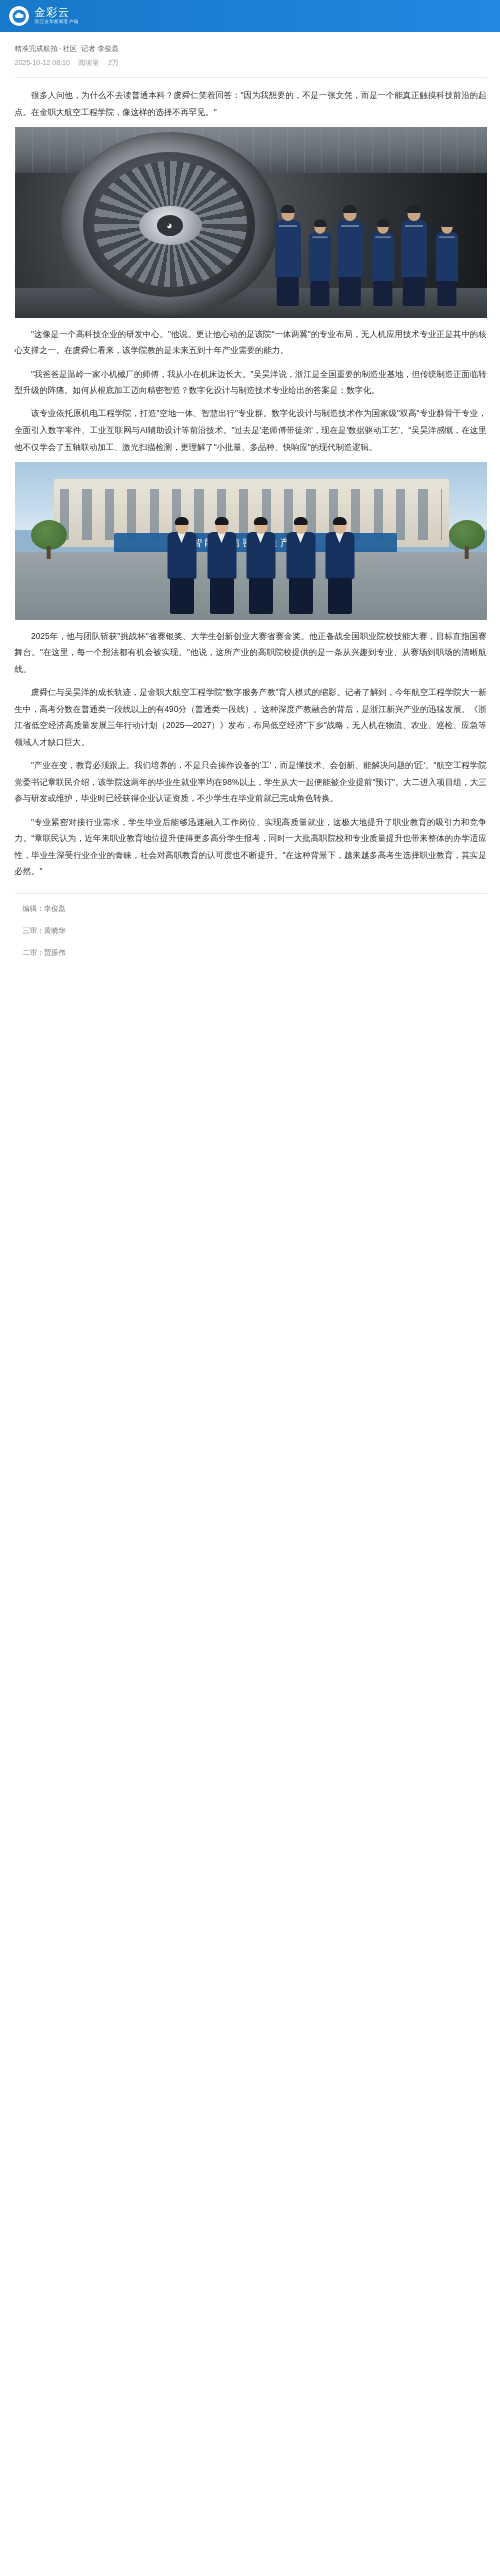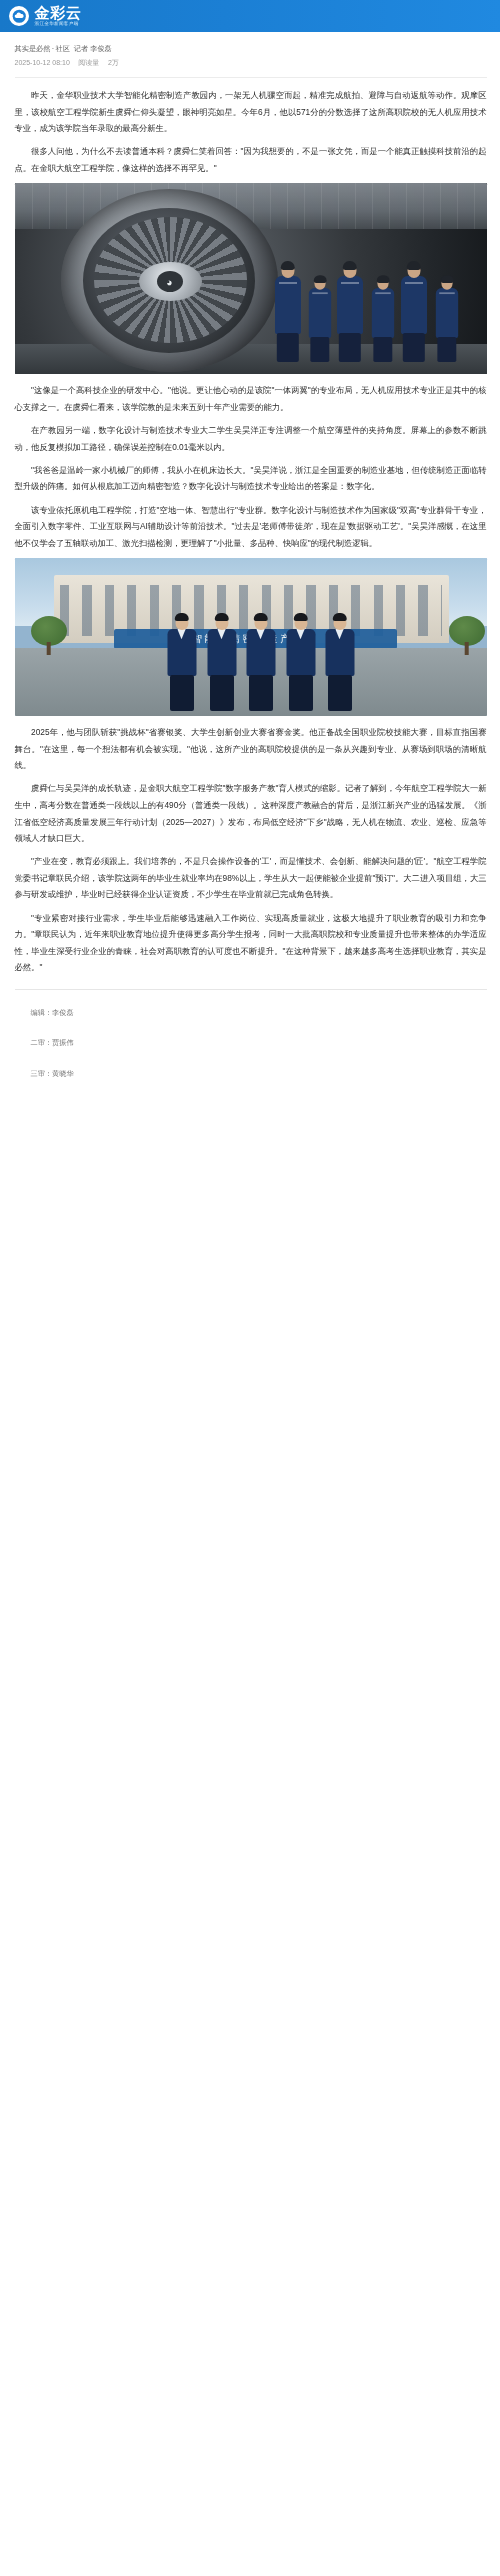--- a/index.html
+++ b/index.html
@@ -42,22 +42,22 @@
   }
   .brand-logo svg { display: block; }
   .brand-text {
     display: flex;
     flex-direction: column;
     justify-content: center;
     line-height: 1;
   }
   .brand-name {
     color: #ffffff;
-    font-size: 15px;
-    font-weight: bold;
+    font-size: 11px;
+    font-weight: normal;
     letter-spacing: 0.7px;
   }
   .brand-sub {
     color: #d6ecfb;
     font-size: 4.6px;
     letter-spacing: 0.3px;
     margin-top: 2px;
   }
 
   
@@ -300,21 +300,21 @@
     height: 0.7px;
     background: #e6e6e6;
     margin: 13px 0 8px 0;
   }
   .credits {
     font-size: 7.2px;
     color: #777777;
     line-height: 2.0;
     padding-bottom: 16px;
   }
-  .credits div { margin: 16px; }
+  .credits div { margin: 8px; }
 </style>
 </head>
 <body>
 
 <div class="page">
 
   <div class="topbar">
     <div class="brand-logo">
       <svg width="14.5" height="14.5" viewBox="0 0 22 22" aria-hidden="true">
         <circle cx="11" cy="11" r="10" fill="#1b7fd4"></circle>
@@ -324,34 +324,33 @@
     <div class="brand-text">
       <span class="brand-name">金彩云</span>
       <span class="brand-sub">浙江金华新闻客户端</span>
     </div>
   </div>
 
   <div class="article">
 
 
     <div class="byline">
-      <span>其实是必然</span><span class="sep">·</span><span>社区</span>
+      <span>精准完成航拍</span><span class="sep">·</span><span>社区</span>
       &nbsp;<span>记者</span>
       <span>李俊磊</span>
     </div>
 
     <div class="meta-row">
       <span>2025-10-12 08:10</span>
       <span>阅读量</span>
       <span>2万</span>
     </div>
 
     <div class="divider"></div>
 
-    <p class="para">昨天，金华职业技术大学智能化精密制造产教园内，一架无人机骤空而起，精准完成航拍、避障与自动返航等动作。观摩区里，该校航空工程学院新生虞舜仁仰头凝望，眼神明亮如星。今年6月，他以571分的分数选择了这所高职院校的无人机应用技术专业，成为该学院当年录取的最高分新生。</p>
     <p class="para">很多人问他，为什么不去读普通本科？虞舜仁笑着回答："因为我想要的，不是一张文凭，而是一个能真正触摸科技前沿的起点。在金职大航空工程学院，像这样的选择不再罕见。"</p>
 
     <div class="photo photo-1">
       <div class="eng-bg"></div>
       <div class="eng-hangar-top"></div>
       <div class="eng-floor"></div>
       <div class="eng-outer"></div>
       <div class="eng-mid"></div>
       <div class="eng-blades"></div>
       <div class="eng-hub"></div>
@@ -388,21 +387,20 @@
         </div>
       <div class="person p6 p-small">
           <div class="body"></div>
           <div class="legs"></div>
           <div class="head"></div>
           <div class="hair"></div>
         </div>
     </div>
 
     <p class="para quote">"这像是一个高科技企业的研发中心。"他说。更让他心动的是该院"一体两翼"的专业布局，无人机应用技术专业正是其中的核心支撑之一。在虞舜仁看来，该学院教的是未来五到十年产业需要的能力。</p>
-    <p class="para">在产教园另一端，数字化设计与制造技术专业大二学生吴昊洋正专注调整一个航空薄壁件的夹持角度。屏幕上的参数不断跳动，他反复模拟加工路径，确保误差控制在0.01毫米以内。</p>
     <p class="para quote">"我爸爸是温岭一家小机械厂的师傅，我从小在机床边长大。"吴昊洋说，浙江是全国重要的制造业基地，但传统制造正面临转型升级的阵痛。如何从根底加工迈向精密智造？数字化设计与制造技术专业给出的答案是：数字化。</p>
     <p class="para">该专业依托原机电工程学院，打造"空地一体、智慧出行"专业群。数字化设计与制造技术作为国家级"双高"专业群骨干专业，全面引入数字零件、工业互联网与AI辅助设计等前沿技术。"过去是'老师傅带徒弟'，现在是'数据驱动工艺'。"吴昊洋感慨，在这里他不仅学会了五轴联动加工、激光扫描检测，更理解了"小批量、多品种、快响应"的现代制造逻辑。</p>
 
     <div class="photo photo-2">
       <div class="c-sky"></div>
       <div class="c-building"></div>
       <div class="c-sign">智能化精密制造产教园</div>
       <div class="c-grass"></div>
       <div class="c-ground"></div>
       <div class="c-tree" style="left:16px;">
@@ -450,22 +448,22 @@
     <p class="para quote">"产业在变，教育必须跟上。我们培养的，不是只会操作设备的'工'，而是懂技术、会创新、能解决问题的'匠'。"航空工程学院党委书记章联民介绍，该学院这两年的毕业生就业率均在98%以上，学生从大一起便能被企业提前"预订"。大二进入项目组，大三参与研发或维护，毕业时已经获得企业认证资质，不少学生在毕业前就已完成角色转换。</p>
     <p class="para quote">"专业紧密对接行业需求，学生毕业后能够迅速融入工作岗位、实现高质量就业，这极大地提升了职业教育的吸引力和竞争力。"章联民认为，近年来职业教育地位提升使得更多高分学生报考，同时一大批高职院校和专业质量提升也带来整体的办学适应性，毕业生深受行业企业的青睐，社会对高职教育的认可度也不断提升。"在这种背景下，越来越多高考生选择职业教育，其实是必然。"</p>
 
     <div class="footer-sep"></div>
 
     <div class="credits">
       <div>
         <span>编辑：</span><span>李俊磊</span>
       </div>
       <div>
+        <span>三审：</span><span>黄晓华</span>
+      </div>
+      <div>
         <span>二审：</span><span>贾振伟</span>
       </div>
-      <div>
-        <span>三审：</span><span>黄晓华</span>
-      </div>
     </div>
 
   </div>
 </div>
 
 
 </body></html>

